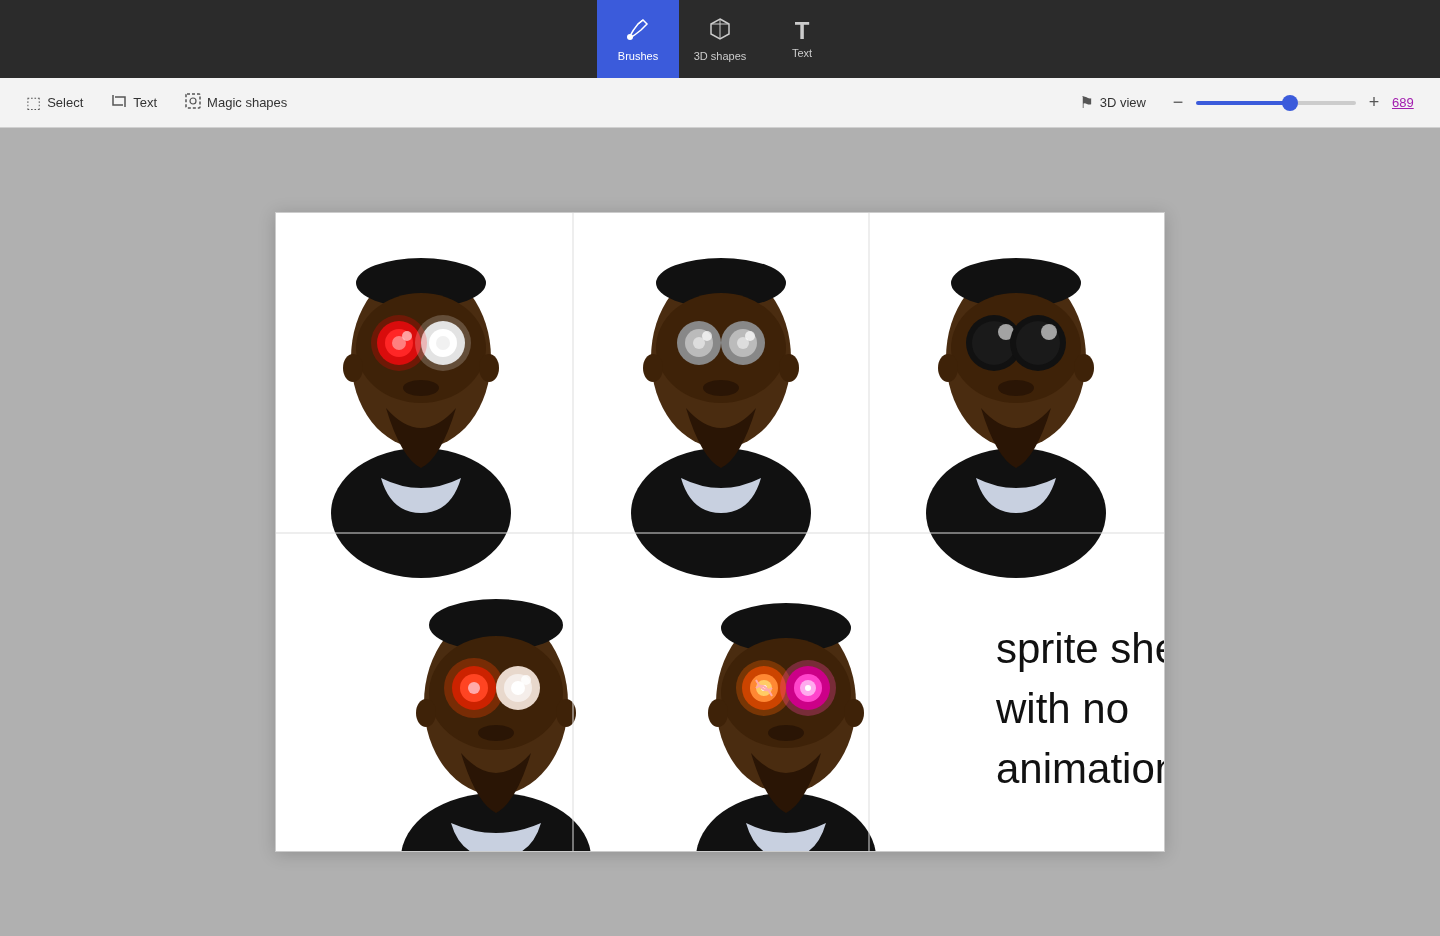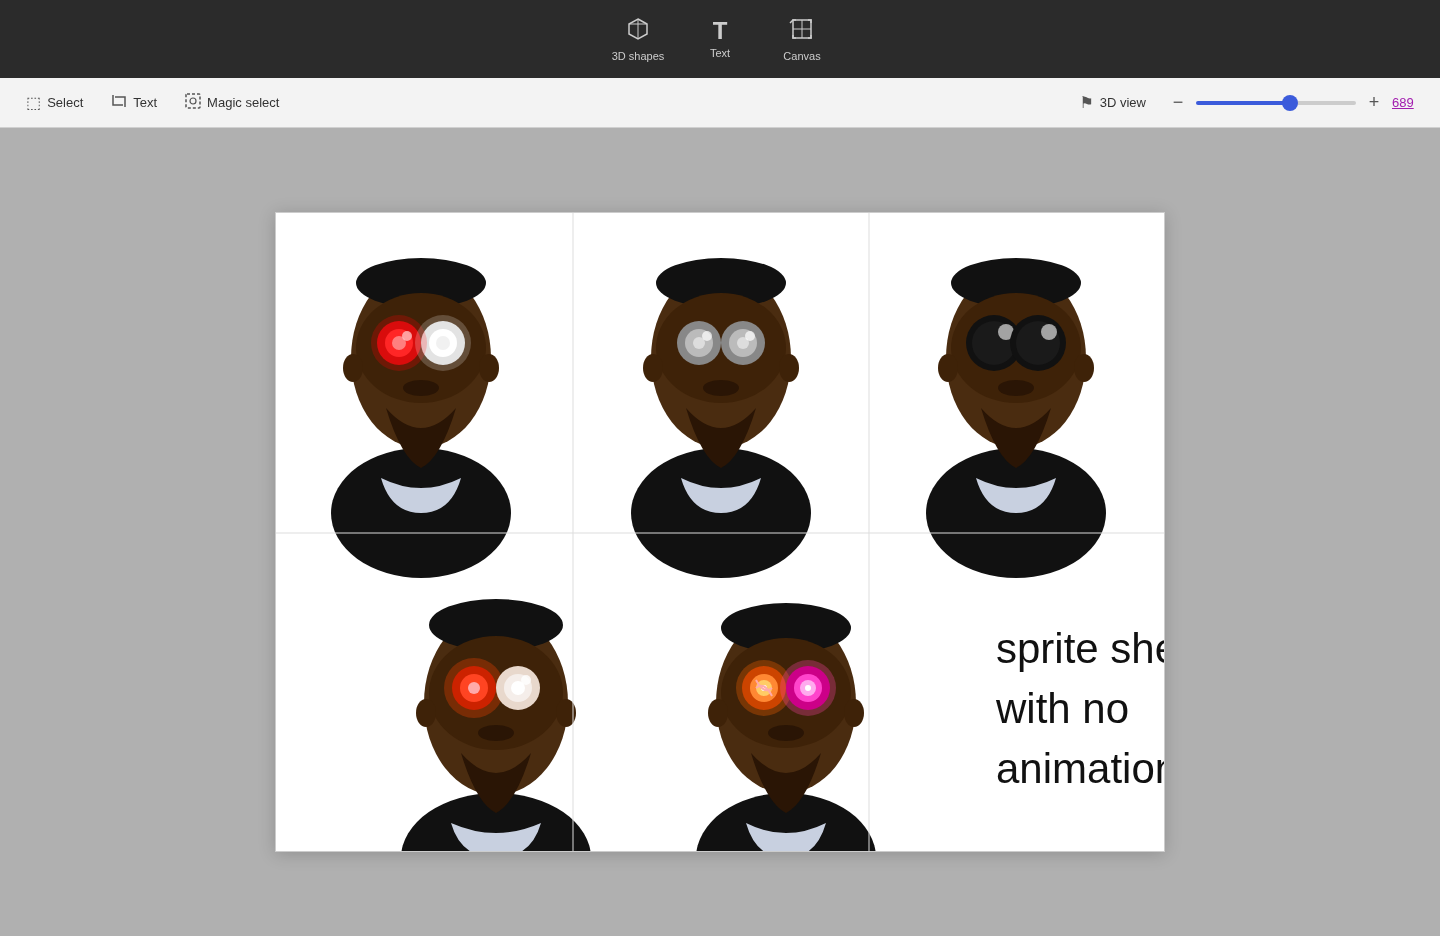--- a/index.html
+++ b/index.html
@@ -153,54 +153,50 @@
       border: 1px solid #ccc;
       box-shadow: 0 2px 16px rgba(0,0,0,0.18);
       position: relative;
       overflow: hidden;
     }
   </style>
 </head>
 <body>
 
 <div id="toolbar">
+  <button class="tool-btn active">
+    <span class="icon">
+      <svg width="26" height="26" viewBox="0 0 26 26" fill="none">
+        <path d="M5 20 Q8 14 13 8 L18 4 L22 8 L16 14 Q10 19 5 22Z" stroke="white" stroke-width="1.5" fill="none"></path>
+        <circle cx="5" cy="21" r="3" fill="white"></circle>
+        <line x1="13" y1="8" x2="18" y2="4" stroke="white" stroke-width="1.5"></line>
+      </svg>
+    </span>
+    <span>Brushes</span>
+  </button>
 
 
   <button class="tool-btn">
     <span class="icon">
       <svg width="26" height="26" viewBox="0 0 26 26" fill="none">
         <path d="M13 3 L22 8 L22 18 L13 23 L4 18 L4 8 Z" stroke="#ccc" stroke-width="1.5" fill="none"></path>
         <line x1="13" y1="3" x2="13" y2="23" stroke="#ccc" stroke-width="1"></line>
         <line x1="4" y1="8" x2="22" y2="8" stroke="#ccc" stroke-width="1"></line>
       </svg>
     </span>
     <span>3D shapes</span>
   </button>
 
 
   <button class="tool-btn">
     <span class="icon" style="font-size:24px;color:#ccc;font-weight:bold;">T</span>
     <span>Text</span>
   </button>
 
 
-  <button class="tool-btn">
-    <span class="icon">
-      <svg width="26" height="26" viewBox="0 0 26 26" fill="none">
-        <rect x="4" y="4" width="18" height="18" stroke="#ccc" stroke-width="1.5" fill="none"></rect>
-        <line x1="4" y1="13" x2="22" y2="13" stroke="#ccc" stroke-width="1"></line>
-        <line x1="13" y1="4" x2="13" y2="22" stroke="#ccc" stroke-width="1"></line>
-        <polyline points="1,7 4,4 7,4" stroke="#ccc" stroke-width="1.5" fill="none"></polyline>
-        <polyline points="19,4 22,4 22,7" stroke="#ccc" stroke-width="1.5" fill="none"></polyline>
-        <polyline points="22,19 22,22 19,22" stroke="#ccc" stroke-width="1.5" fill="none"></polyline>
-        <polyline points="7,22 4,22 4,19" stroke="#ccc" stroke-width="1.5" fill="none"></polyline>
-      </svg>
-    </span>
-    <span>Canvas</span>
-  </button>
 
 </div>
 
 <div id="secondary-toolbar">
   <button class="sec-btn">
     <span class="sec-icon">⬚</span>
     <span>Select</span>
   </button>
 
   <button class="sec-btn">
@@ -213,21 +209,21 @@
     <span>Text</span>
   </button>
 
   <button class="sec-btn">
     <span class="sec-icon">
       <svg width="16" height="16" viewBox="0 0 16 16" fill="none">
         <rect x="1" y="1" width="14" height="14" rx="1" stroke="#555" stroke-width="1.5" stroke-dasharray="3,2" fill="none"></rect>
         <circle cx="8" cy="8" r="3" stroke="#555" stroke-width="1.2" fill="none"></circle>
       </svg>
     </span>
-    <span>Magic select</span>
+    <span>Magic shapes</span>
   </button>
 
   <div class="toolbar-right">
     <button class="view-3d-btn">
       <span class="flag-icon">⚑</span>
       <span>3D view</span>
     </button>
 
     <div class="zoom-control">
       <button class="zoom-btn">−</button>

